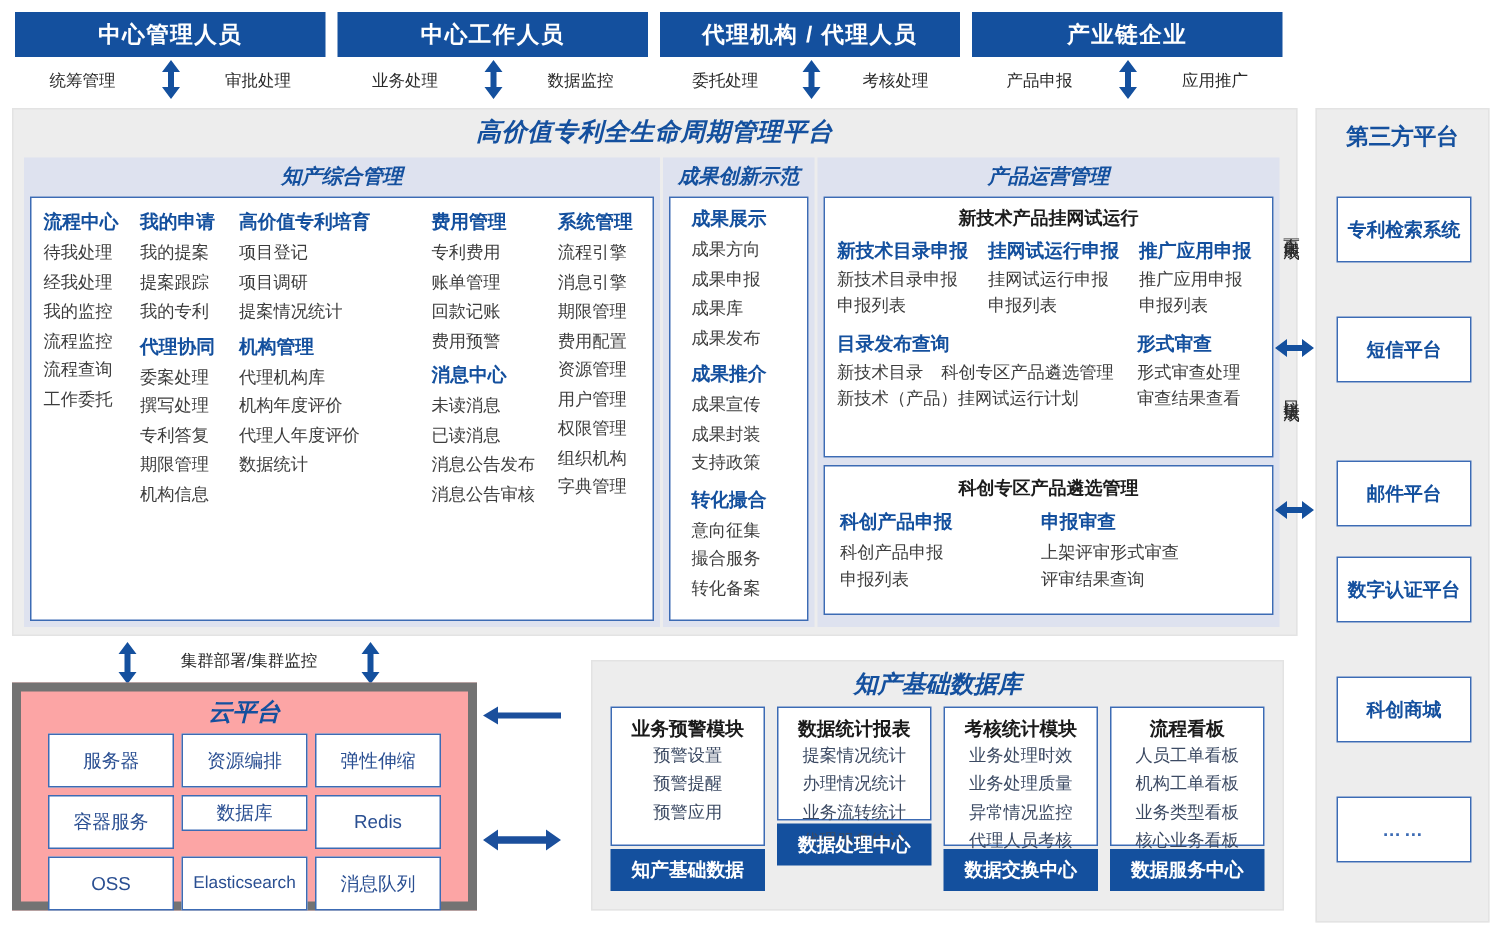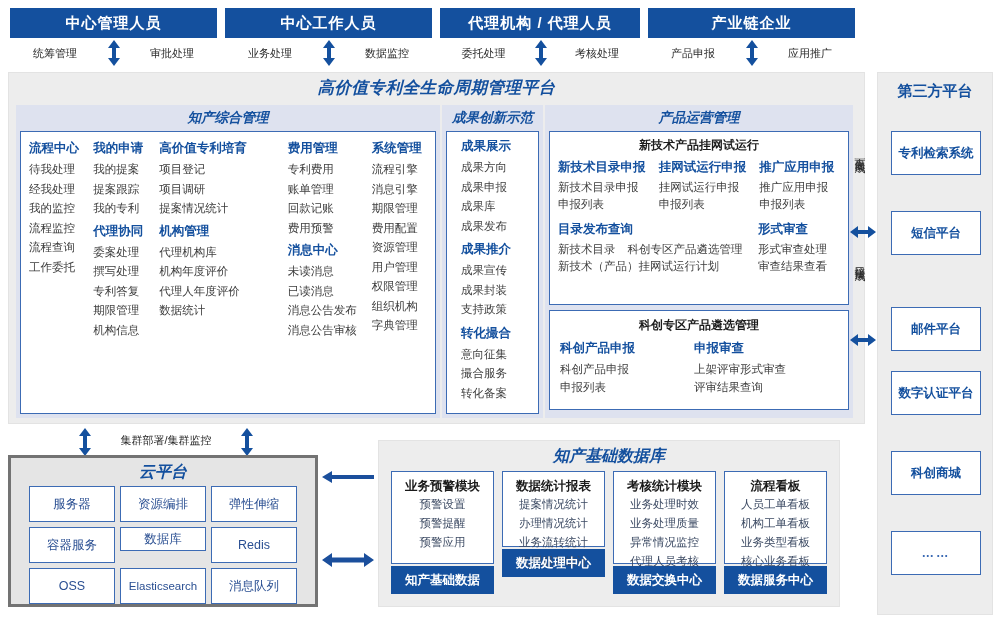--- a/index.html
+++ b/index.html
@@ -70,29 +70,29 @@
   .tp-box {
     border:1.5px solid #3c6bb4; background:#ffffff;
     color:#14509e; font-weight:bold; font-size:12.5px;
   }
   .vtext {
     writing-mode: vertical-rl; text-orientation: upright;
     font-size: 11px; color:#2a2a2a; letter-spacing:1px; line-height:13px;
   }
 
   
-  .cloud { background:#e5e5e5; border:3px solid #737373; }
+  .cloud { background:#fca5a5; border:6px solid #737373; }
   .cloud-title { color:#14509e; font-weight:bold; font-style:italic; font-size:16px; }
   .cloud-cell {
     border:1.5px solid #3c6bb4; background:#ffffff;
     color:#2a4f92; font-size:12.5px;
   }
 
   
-  .db { background:#ededed; border:1px solid #e3e3e3; }
+  .db { background:#ededed; border:1px solid #e3e3e3;margin-left:16px; }
   .db-title { color:#14509e; font-weight:bold; font-style:italic; font-size:16px; }
   .db-card { border:1.5px solid #3c6bb4; background:#ffffff; }
   .db-card-h { color:#1a1a1a; font-weight:bold; font-size:12.5px; text-align:center; }
   .db-card-i { color:#3c4a63; font-size:11.5px; line-height:19px; text-align:center; }
   .db-foot {
     background:#14509e; color:#ffffff; font-weight:bold; font-size:12.5px;
   }
 
   .clabel { font-size:11px; color:#2a2a2a; }
 </style>

